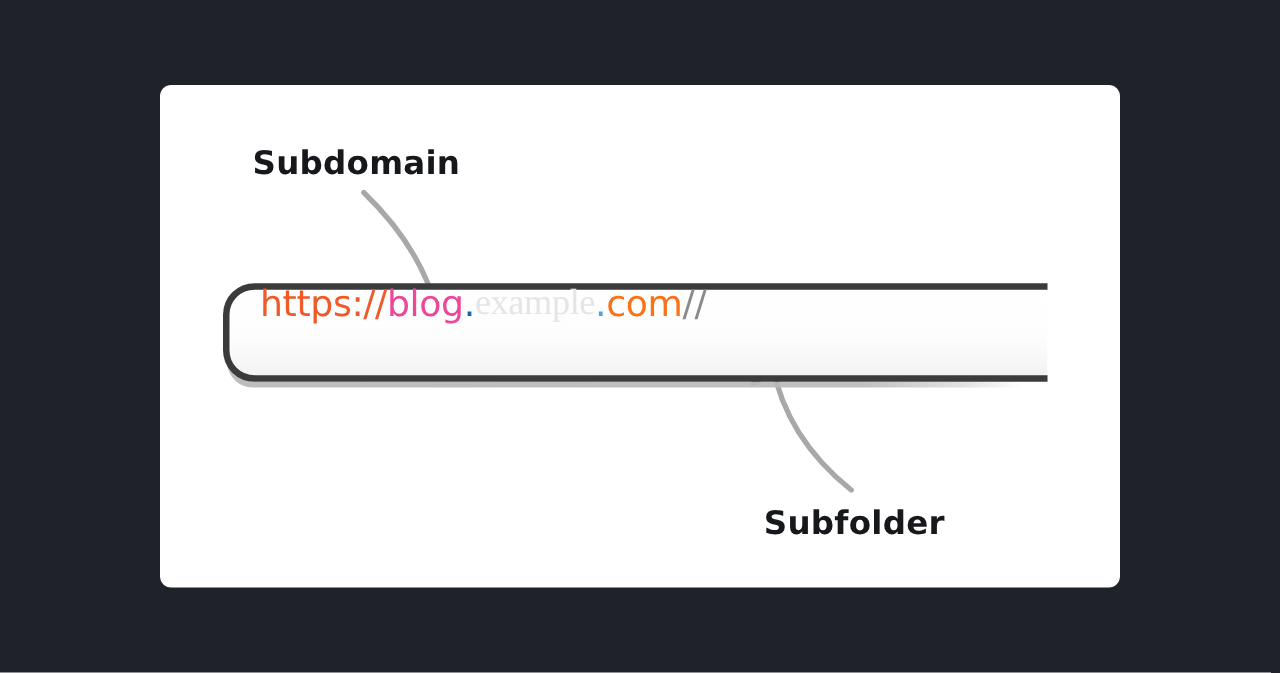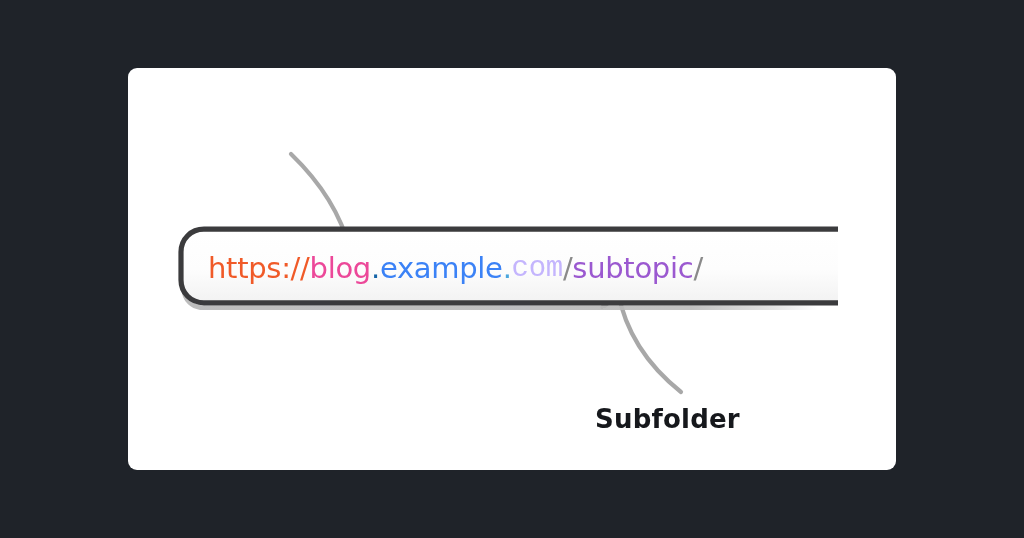--- a/index.html
+++ b/index.html
@@ -40,21 +40,21 @@
     font-size: 26px;
     letter-spacing: 0.2px;
     color: #16181c;
     white-space: nowrap;
   }
   .label-subdomain {
     left: 202px;
     top: 116px;
   }
   .label-subfolder {
-    left: 595px;
+    left: 611px;
     top: 404px;
     text-align: right;
   }
 
   
   .arrows {
     position: absolute;
     left: 0;
     top: 0;
     width: 1024px;
@@ -76,36 +76,36 @@
     top: 0;
     width: 100%;
     height: 100%;
   }
   .urlbar-text {
     position: absolute;
     left: 30px;
     top: 0;
     height: 84px;
     display: flex;
-    align-items: center;
     font-family: "DejaVu Sans", "Liberation Sans", sans-serif;
     font-size: 29px;
     font-weight: 500;
     letter-spacing: -0.3px;
     white-space: nowrap;
   }
   .seg { display: inline-block; }
 </style>
 </head>
 <body style="background: rgb(31, 35, 41);">
 
 <div class="stage">
 
   <div class="card" style="background: rgb(255, 255, 255);"></div>
 
+  <div class="label label-subdomain" style="color: rgb(22, 24, 28);">Subdomain</div>
 
   <div class="label label-subfolder" style="color: rgb(22, 24, 28);">Subfolder</div>
 
   <svg class="arrows" viewBox="0 0 1024 538">
     <defs>
       <marker id="arrowhead-down" markerWidth="7" markerHeight="7" refX="3.2" refY="5.4" orient="auto" markerUnits="strokeWidth">
         <path d="M 0.3 1.2 L 3.2 5.8 L 6.1 1.2" fill="none" stroke="#a8a8a8" stroke-width="1.15" stroke-linecap="round" stroke-linejoin="round"></path>
       </marker>
       <marker id="arrowhead-up" markerWidth="7" markerHeight="7" refX="3.2" refY="5.4" orient="auto" markerUnits="strokeWidth">
         <path d="M 0.3 1.2 L 3.2 5.8 L 6.1 1.2" fill="none" stroke="#a8a8a8" stroke-width="1.15" stroke-linecap="round" stroke-linejoin="round"></path>
@@ -151,22 +151,21 @@
 
       <path d="M 470 3.2 L 665 3.2" stroke="#ffffff" stroke-width="6.4" fill="none" opacity="0"></path>
       <path d="M 470 3.2 L 665 3.2" fill="none" stroke-width="5.4" stroke="url(#strokefade)"></path>
       <path d="M 470 76.8 L 665 76.8" fill="none" stroke-width="5.4" stroke="url(#strokefade)"></path>
     </svg>
 
     <div class="urlbar-text">
       <span class="seg" style="color: rgb(240, 90, 40);">https://</span>
         <span class="seg" style="color: #ec4899;">blog</span>
         <span class="seg" style="color: rgb(21, 101, 168);">.</span>
-        <span class="seg" style="color: #3b82f6;">example</span>
+        <span class="seg" style="color: #e5e5e5; font-family: Liberation Serif, serif;">example</span>
         <span class="seg" style="color: rgb(74, 166, 221);">.</span>
-        <span class="seg" style="color: #c4b5fd; font-family: Liberation Mono, monospace;">com</span>
+        <span class="seg" style="color: #f97316;">com</span>
         <span class="seg" style="color: rgb(138, 138, 138);">/</span>
-        <span class="seg" style="color: rgb(155, 89, 208);">subtopic</span>
         <span class="seg" style="color: rgb(138, 138, 138);">/</span>
     </div>
   </div>
 
 </div>
 
 </body></html>

